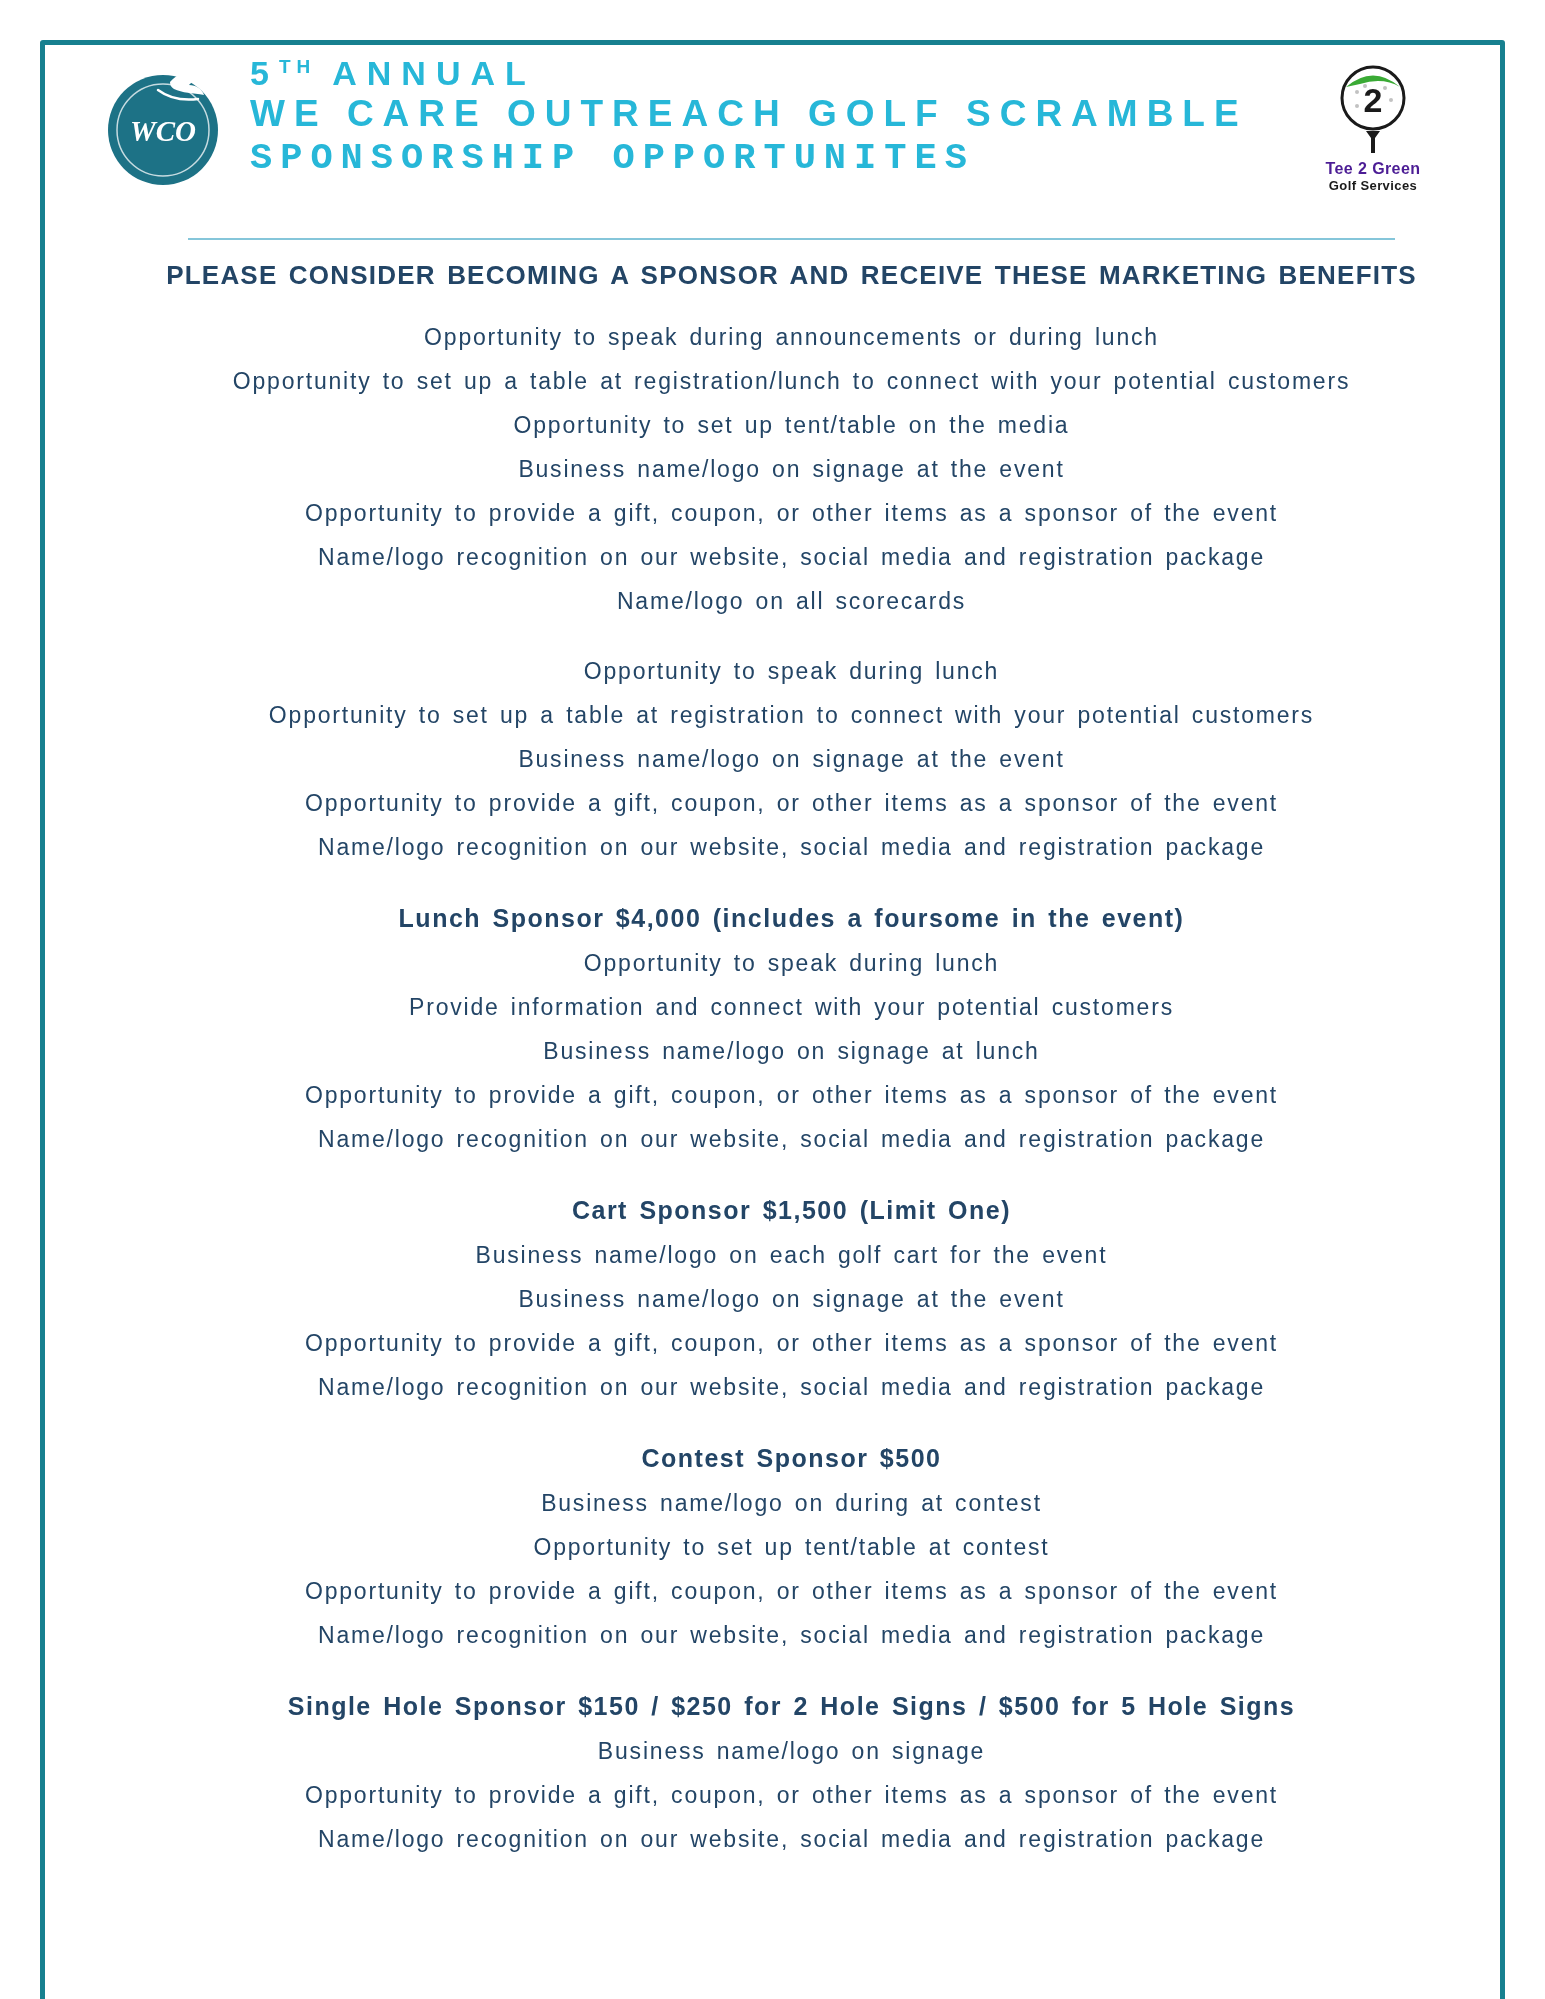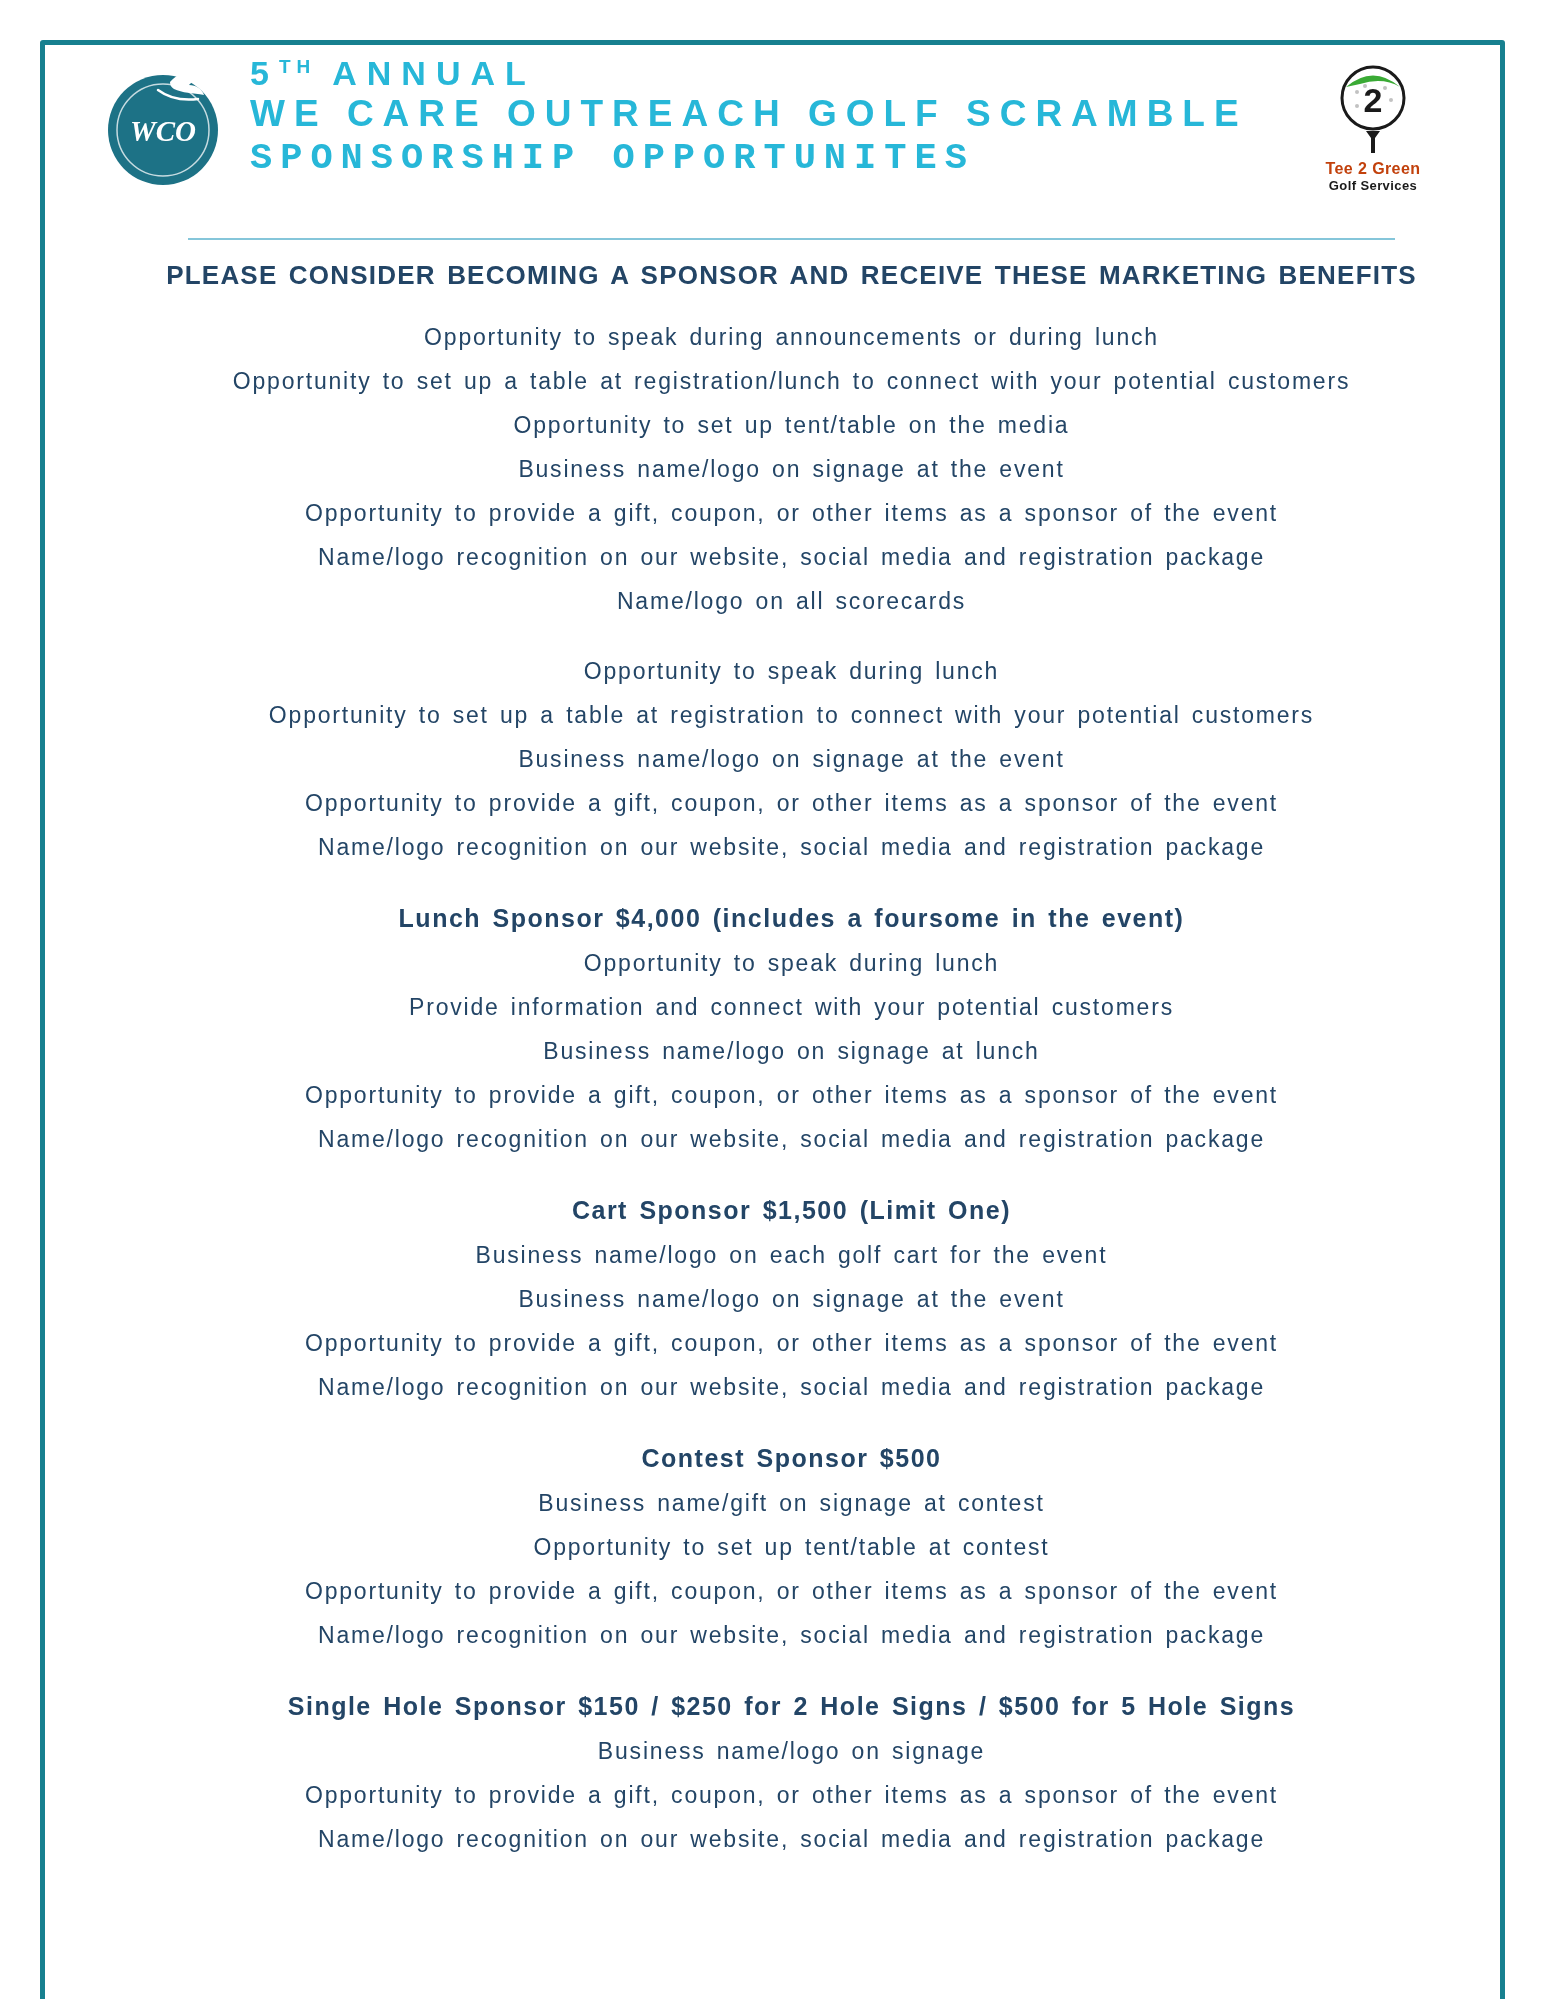--- a/index.html
+++ b/index.html
@@ -17,21 +17,21 @@
     font-family:"Liberation Sans", sans-serif;color:var(--text);
   }
   .frame{
     position:absolute;top:40px;left:40px;width:1465px;height:2120px;
     border:5px solid var(--border);border-radius:3px;pointer-events:none;
   }
   
   .header{position:absolute;top:0;left:0;width:100%;height:240px;}
   .wco-logo{position:absolute;top:66px;left:104px;width:118px;height:122px;}
   .t2g-logo{position:absolute;top:60px;right:92px;width:160px;text-align:center;line-height:1.15;}
-  .t2g-name{color:#c2410c;font-weight:bold;font-size:16px;letter-spacing:.4px;}
+  .t2g-name{color:#4c1d95;font-weight:bold;font-size:16px;letter-spacing:.4px;}
   .t2g-sub{color:#1a1a1a;font-weight:bold;font-size:13px;letter-spacing:.4px;}
   .title-block{
     position:absolute;top:54px;left:250px;right:250px;
     color:var(--accent);font-weight:bold;
   }
   .title-line1{font-size:34px;letter-spacing:10px;}
   .title-line1 sup{font-size:19px;letter-spacing:6px;vertical-align:super;}
   .title-line1 .annual{margin-left:16px;}
   .title-line2{font-size:37px;letter-spacing:9px;white-space:nowrap;}
   .title-line3{font-size:37px;letter-spacing:8px;margin-top:2px;white-space:nowrap;font-family:Liberation Mono, monospace;}
@@ -139,21 +139,21 @@
             <p class="benefit-line">Business name/logo on each golf cart for the event</p>
             <p class="benefit-line">Business name/logo on signage at the event</p>
             <p class="benefit-line">Opportunity to provide a gift, coupon, or other items as a sponsor of the event</p>
             <p class="benefit-line">Name/logo recognition on our website, social media and registration package</p>
           </div>
   </section>
 
   <section class="sponsor-section">
     <h2 class="section-title">Contest Sponsor $500</h2>
     <div class="section-items">
-            <p class="benefit-line">Business name/gift on signage at contest</p>
+            <p class="benefit-line">Business name/logo on during at contest</p>
             <p class="benefit-line">Opportunity to set up tent/table at contest</p>
             <p class="benefit-line">Opportunity to provide a gift, coupon, or other items as a sponsor of the event</p>
             <p class="benefit-line">Name/logo recognition on our website, social media and registration package</p>
           </div>
   </section>
 
   <section class="sponsor-section">
     <h2 class="section-title">Single Hole Sponsor $150 / $250 for 2 Hole Signs / $500 for 5 Hole Signs</h2>
     <div class="section-items">
             <p class="benefit-line">Business name/logo on signage</p>

